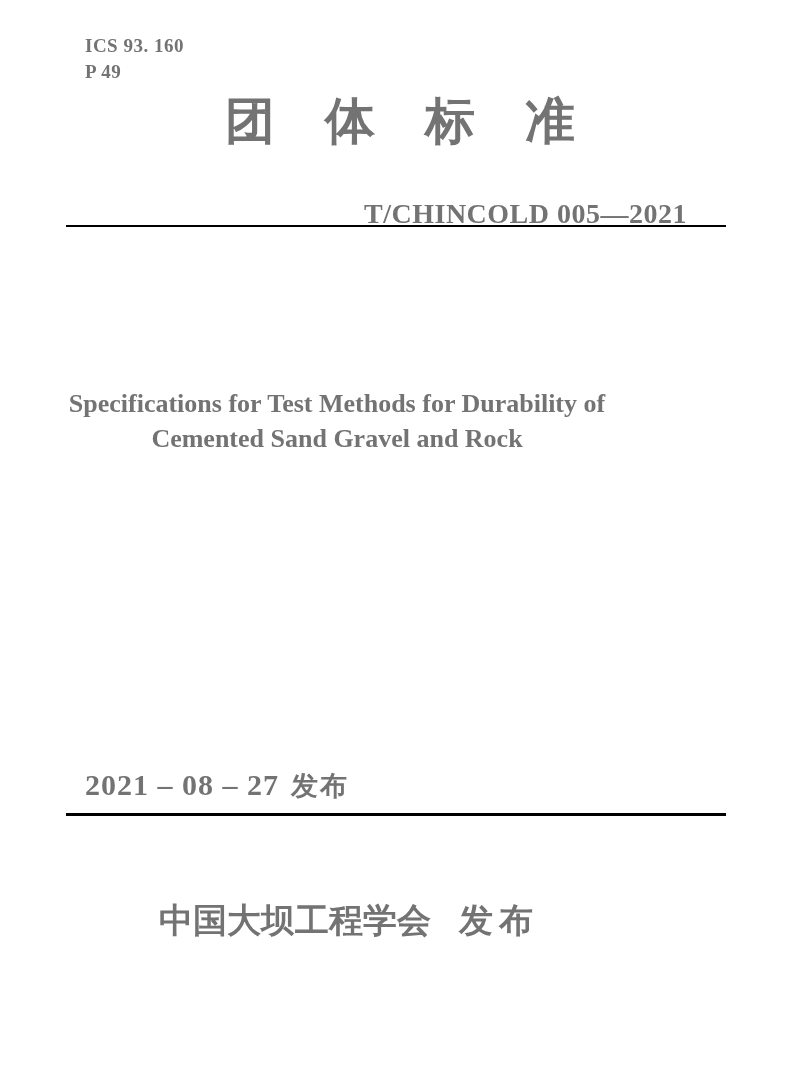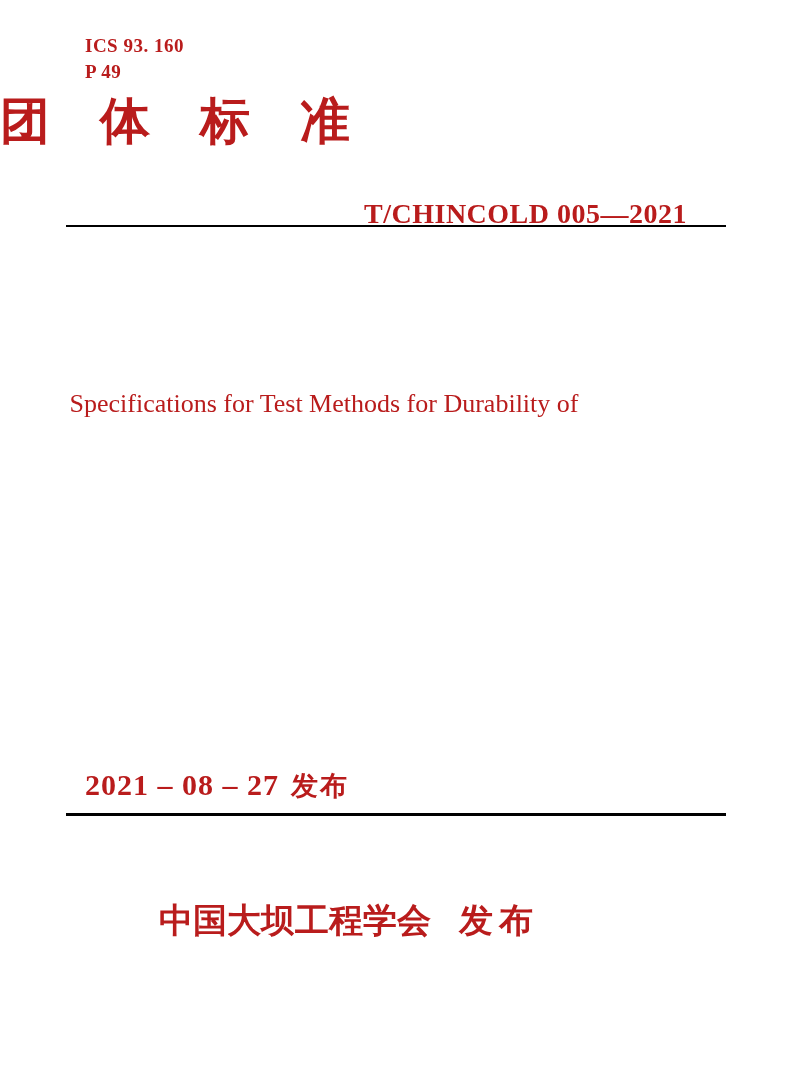--- a/index.html
+++ b/index.html
@@ -6,21 +6,21 @@
     margin: 0;
     padding: 0;
     background: #e8e8e8;
   }
   .page {
     position: relative;
     width: 800px;
     height: 1080px;
     margin: 0 auto;
     background: #ffffff;
-    color: #b91c1c;
+    color: #737373;
     overflow: hidden;
   }
   .serif {
     font-family: "Liberation Serif", "DejaVu Serif", serif;
   }
   .sans {
     font-family: "Liberation Sans", "DejaVu Sans", sans-serif;
   }
   .abs { position: absolute; }
 
@@ -32,20 +32,21 @@
     font-weight: bold;
     line-height: 26px;
     letter-spacing: 0.5px;
   }
 
   
   .doc-type-row {
     left: 0;
     top: 95px;
     width: 800px;
+    text-align: center;
     line-height: 52px;
   }
   .doc-type-row .spaced {
     display: inline-block;
     font-size: 50px;
     font-weight: bold;
     letter-spacing: 50px;
     margin-right: -50px; 
     white-space: nowrap;
   }
@@ -74,26 +75,26 @@
     width: 800px;
     text-align: center;
     font-size: 40px;
     font-weight: bold;
     line-height: 48px;
     white-space: nowrap;
   }
 
   
   .title-en {
-    left: 4px;
+    left: 17px;
     top: 386px;
     width: 640px;
     text-align: center;
     font-size: 26px;
-    font-weight: normal;
+    font-weight: bold;
     line-height: 35px;
   }
 
   
   .dates-row {
     left: 0;
     top: 768px;
     width: 800px;
     height: 36px;
   }
@@ -141,20 +142,21 @@
     <span class="spaced">团体标准</span>
   </div>
 
   <div class="abs std-number serif">T/CHINCOLD 005—2021</div>
 
   <div class="abs rule rule-top"></div>
 
 
   <div class="abs title-en serif">
     <div>Specifications for Test Methods for Durability of</div>
+    <div>Cemented Sand Gravel and Rock</div>
   </div>
 
   <div class="abs dates-row">
     <div class="date-issue">
       <span class="serif date-num">2021 – 08 – 27</span>
       <span class="sans date-label">发布</span>
     </div>
   </div>
 
   <div class="abs rule rule-bottom"></div>

